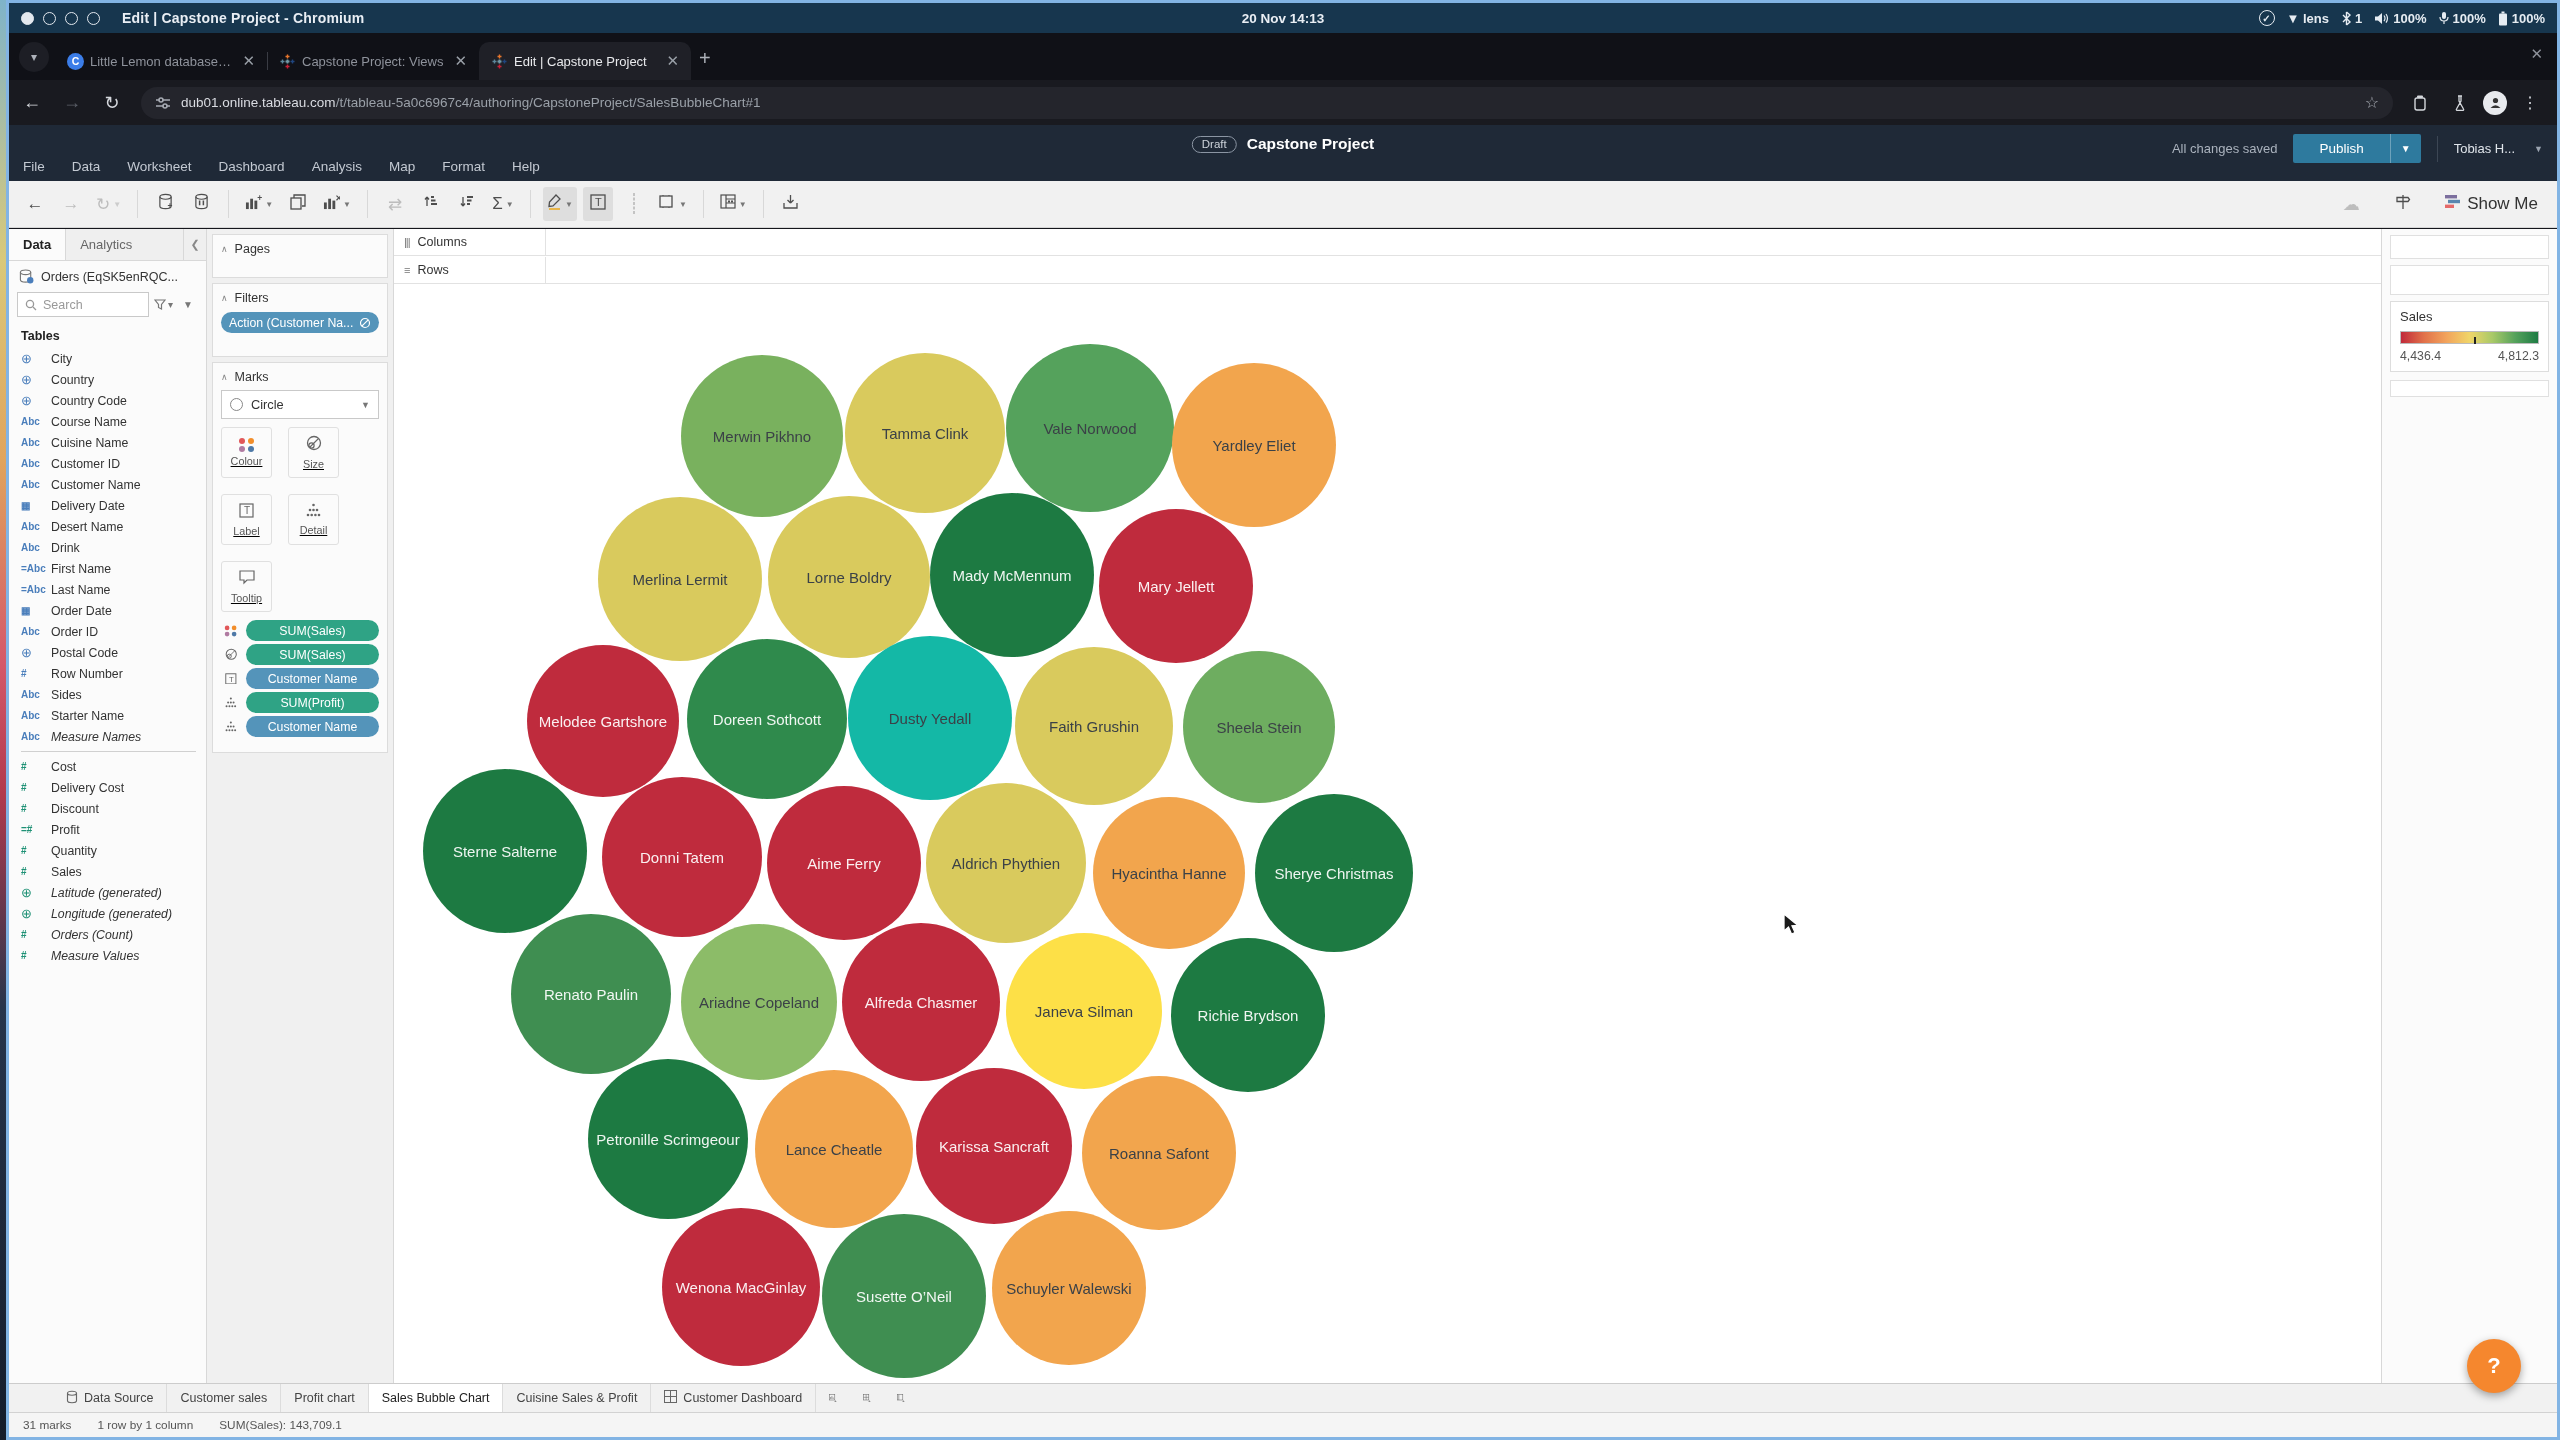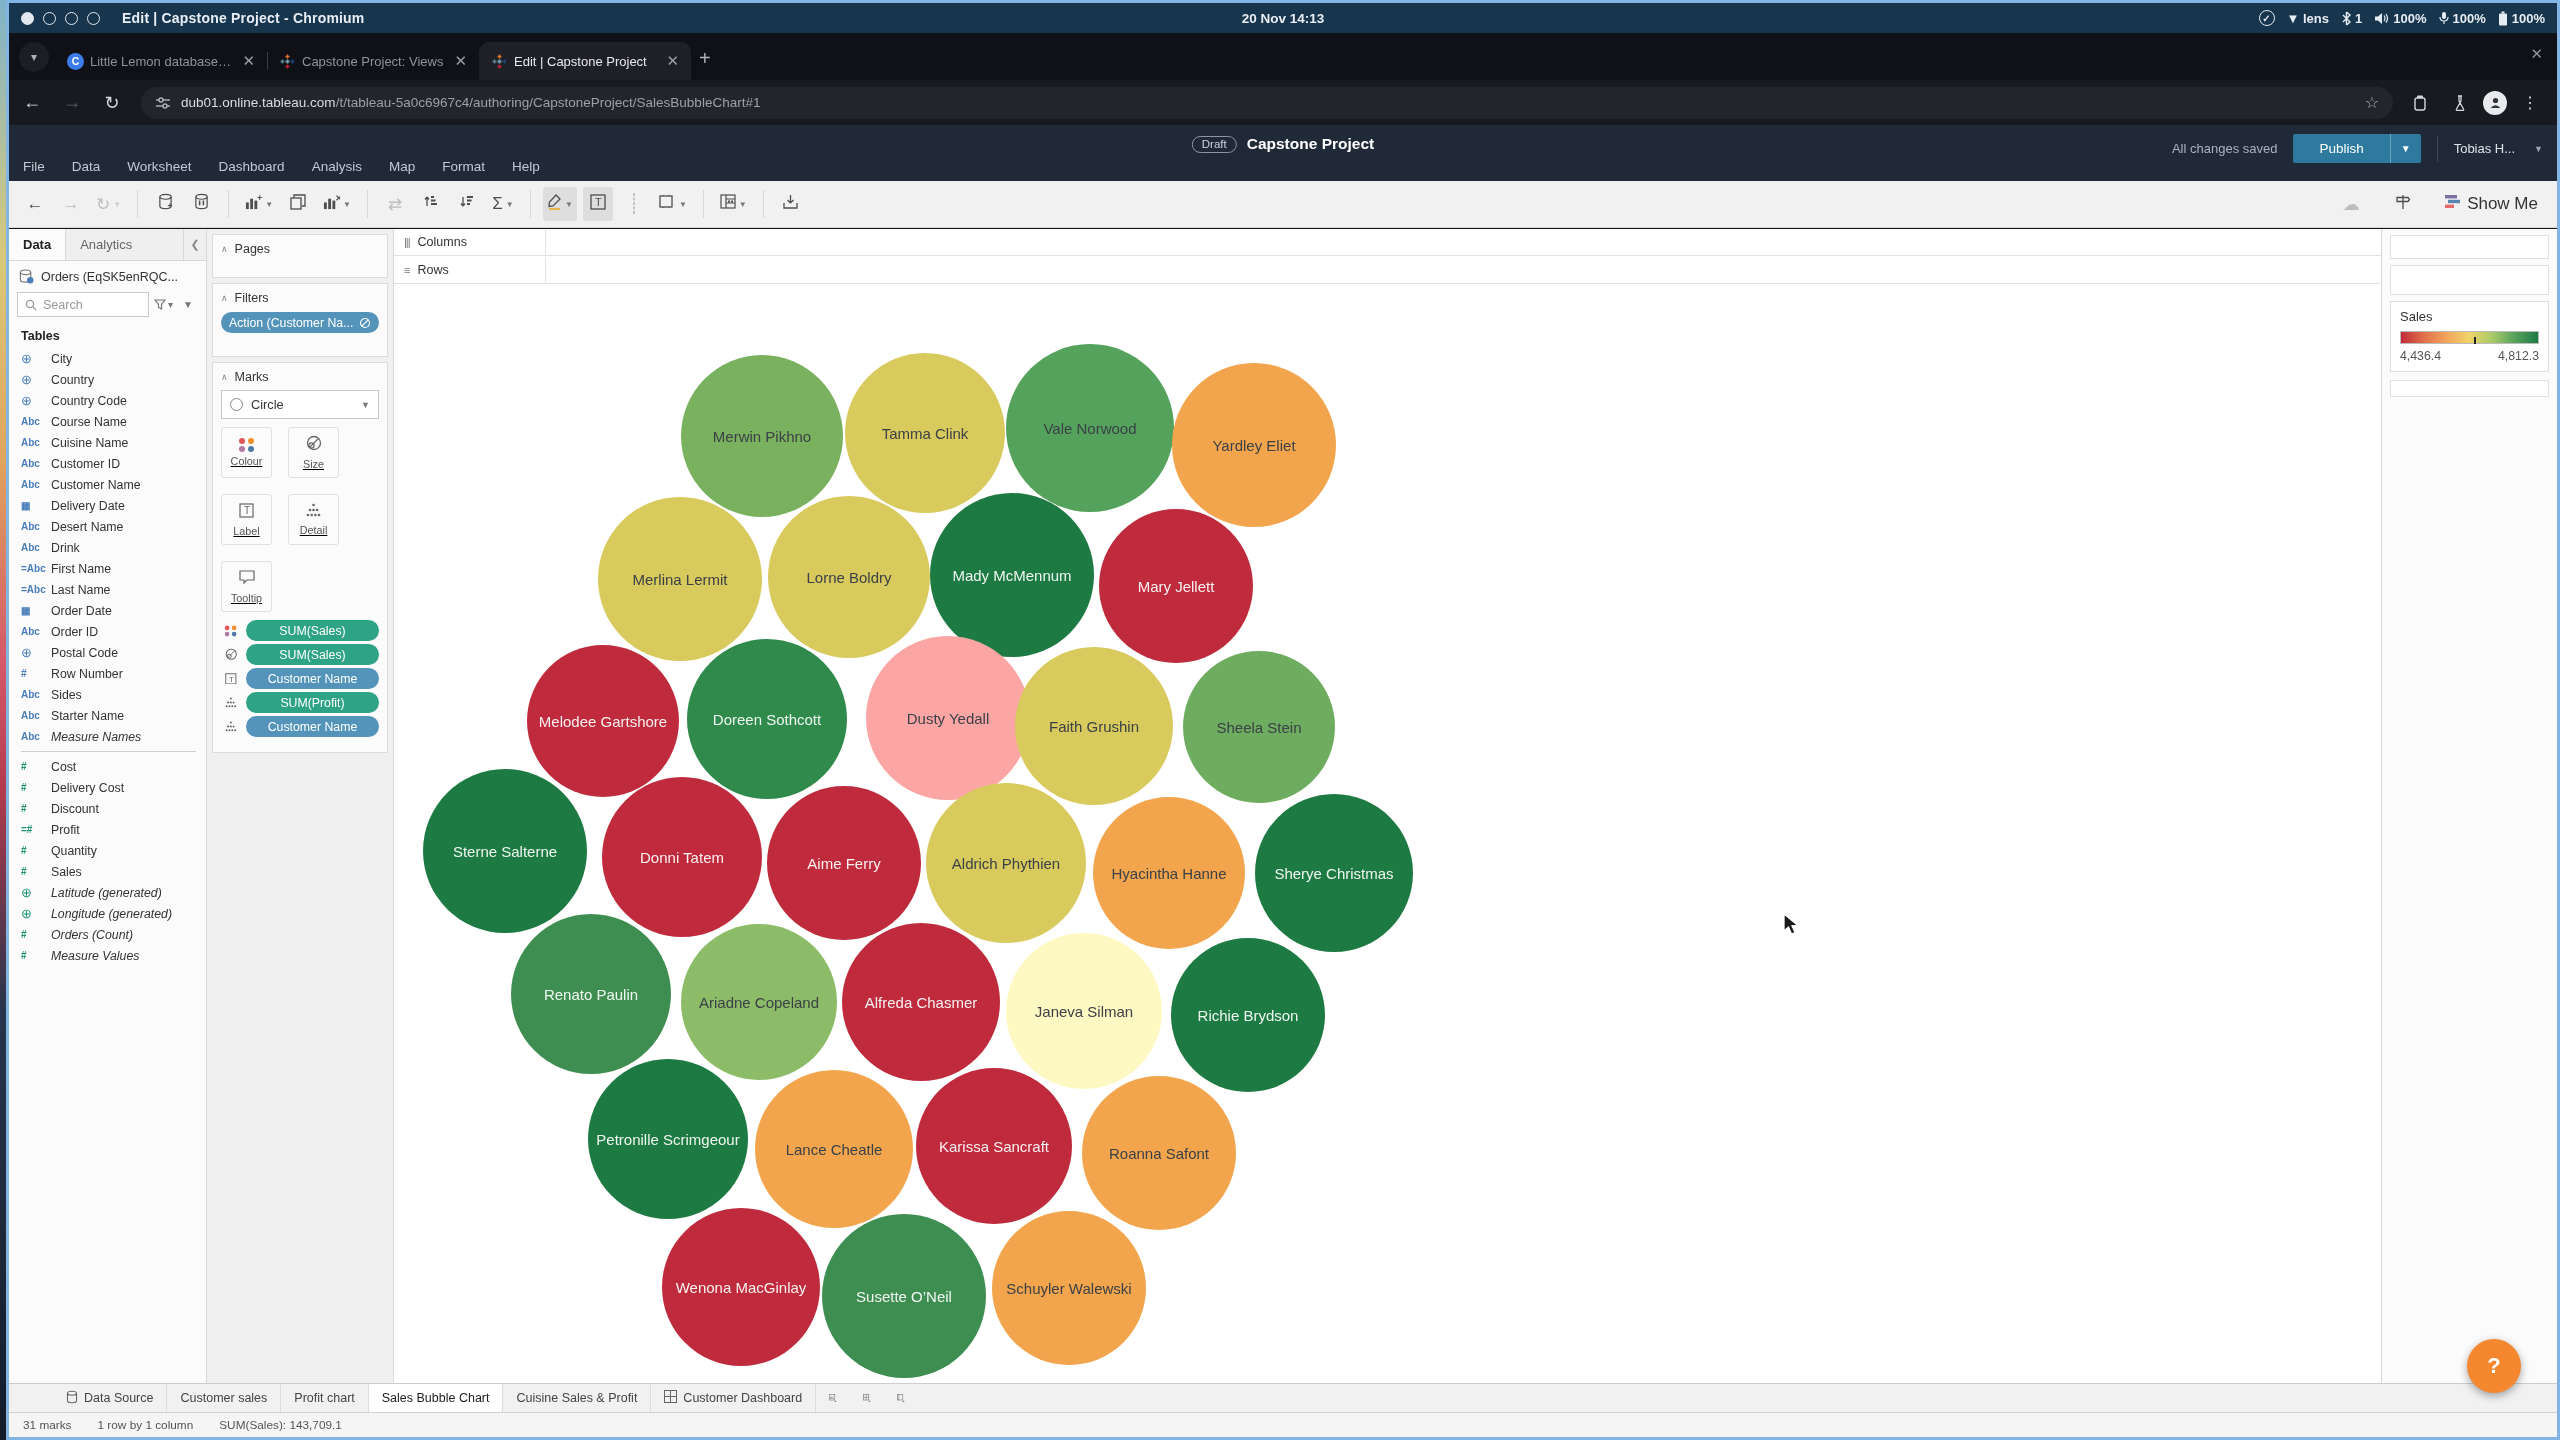--- a/index.html
+++ b/index.html
@@ -755,33 +755,33 @@
               <div class="bubble dark" style="left:287px;top:71px;width:162px;height:162px;background:#79b15e">Merwin Pikhno</div>
               <div class="bubble dark" style="left:451px;top:69px;width:160px;height:160px;background:#d9ca5d">Tamma Clink</div>
               <div class="bubble dark" style="left:612px;top:60px;width:168px;height:168px;background:#55a25c">Vale Norwood</div>
               <div class="bubble dark" style="left:204px;top:213px;width:164px;height:164px;background:#d9ca5d">Merlina Lermit</div>
               <div class="bubble dark" style="left:778px;top:79px;width:164px;height:164px;background:#f2a54d">Yardley Eliet</div>
               <div class="bubble dark" style="left:374px;top:212px;width:162px;height:162px;background:#d9ca5d">Lorne Boldry</div>
               <div class="bubble light" style="left:536px;top:209px;width:164px;height:164px;background:#1d7a42">Mady McMennum</div>
               <div class="bubble light" style="left:705px;top:225px;width:154px;height:154px;background:#bf2b3d">Mary Jellett</div>
               <div class="bubble light" style="left:133px;top:361px;width:152px;height:152px;background:#bf2b3d">Melodee Gartshore</div>
               <div class="bubble light" style="left:293px;top:355px;width:160px;height:160px;background:#2f8a4c">Doreen Sothcott</div>
-              <div class="bubble dark" style="left:472px;top:352px;width:164px;height:164px;background:#fca5a5">Dusty Yedall</div>
+              <div class="bubble dark" style="left:454px;top:352px;width:164px;height:164px;background:#14b8a6">Dusty Yedall</div>
               <div class="bubble dark" style="left:621px;top:363px;width:158px;height:158px;background:#d9ca5d">Faith Grushin</div>
               <div class="bubble dark" style="left:789px;top:367px;width:152px;height:152px;background:#6ead60">Sheela Stein</div>
               <div class="bubble light" style="left:29px;top:485px;width:164px;height:164px;background:#1d7a42">Sterne Salterne</div>
               <div class="bubble light" style="left:208px;top:493px;width:160px;height:160px;background:#bf2b3d">Donni Tatem</div>
               <div class="bubble light" style="left:373px;top:502px;width:154px;height:154px;background:#bf2b3d">Aime Ferry</div>
               <div class="bubble dark" style="left:532px;top:499px;width:160px;height:160px;background:#d9ca5d">Aldrich Phythien</div>
               <div class="bubble dark" style="left:699px;top:513px;width:152px;height:152px;background:#f2a54d">Hyacintha Hanne</div>
               <div class="bubble light" style="left:861px;top:510px;width:158px;height:158px;background:#1d7a42">Sherye Christmas</div>
               <div class="bubble light" style="left:117px;top:630px;width:160px;height:160px;background:#3f8e51">Renato Paulin</div>
               <div class="bubble dark" style="left:287px;top:640px;width:156px;height:156px;background:#8cbc68">Ariadne Copeland</div>
               <div class="bubble light" style="left:448px;top:639px;width:158px;height:158px;background:#bf2b3d">Alfreda Chasmer</div>
-              <div class="bubble dark" style="left:612px;top:649px;width:156px;height:156px;background:#fef9c3">Janeva Silman</div>
+              <div class="bubble dark" style="left:612px;top:649px;width:156px;height:156px;background:#fde047">Janeva Silman</div>
               <div class="bubble light" style="left:777px;top:654px;width:154px;height:154px;background:#1d7a42">Richie Brydson</div>
               <div class="bubble light" style="left:194px;top:775px;width:160px;height:160px;background:#1d7a42">Petronille Scrimgeour</div>
               <div class="bubble dark" style="left:361px;top:786px;width:158px;height:158px;background:#f2a54d">Lance Cheatle</div>
               <div class="bubble light" style="left:522px;top:784px;width:156px;height:156px;background:#bf2b3d">Karissa Sancraft</div>
               <div class="bubble dark" style="left:688px;top:792px;width:154px;height:154px;background:#f2a54d">Roanna Safont</div>
               <div class="bubble light" style="left:268px;top:924px;width:158px;height:158px;background:#bf2b3d">Wenona MacGinlay</div>
               <div class="bubble light" style="left:428px;top:930px;width:164px;height:164px;background:#3f8e51">Susette O’Neil</div>
               <div class="bubble dark" style="left:598px;top:927px;width:154px;height:154px;background:#f2a54d">Schuyler Walewski</div>
             </div>
           <svg class="cursor" style="left:1389px;top:629px" width="22" height="24" viewBox="0 0 22 24">

